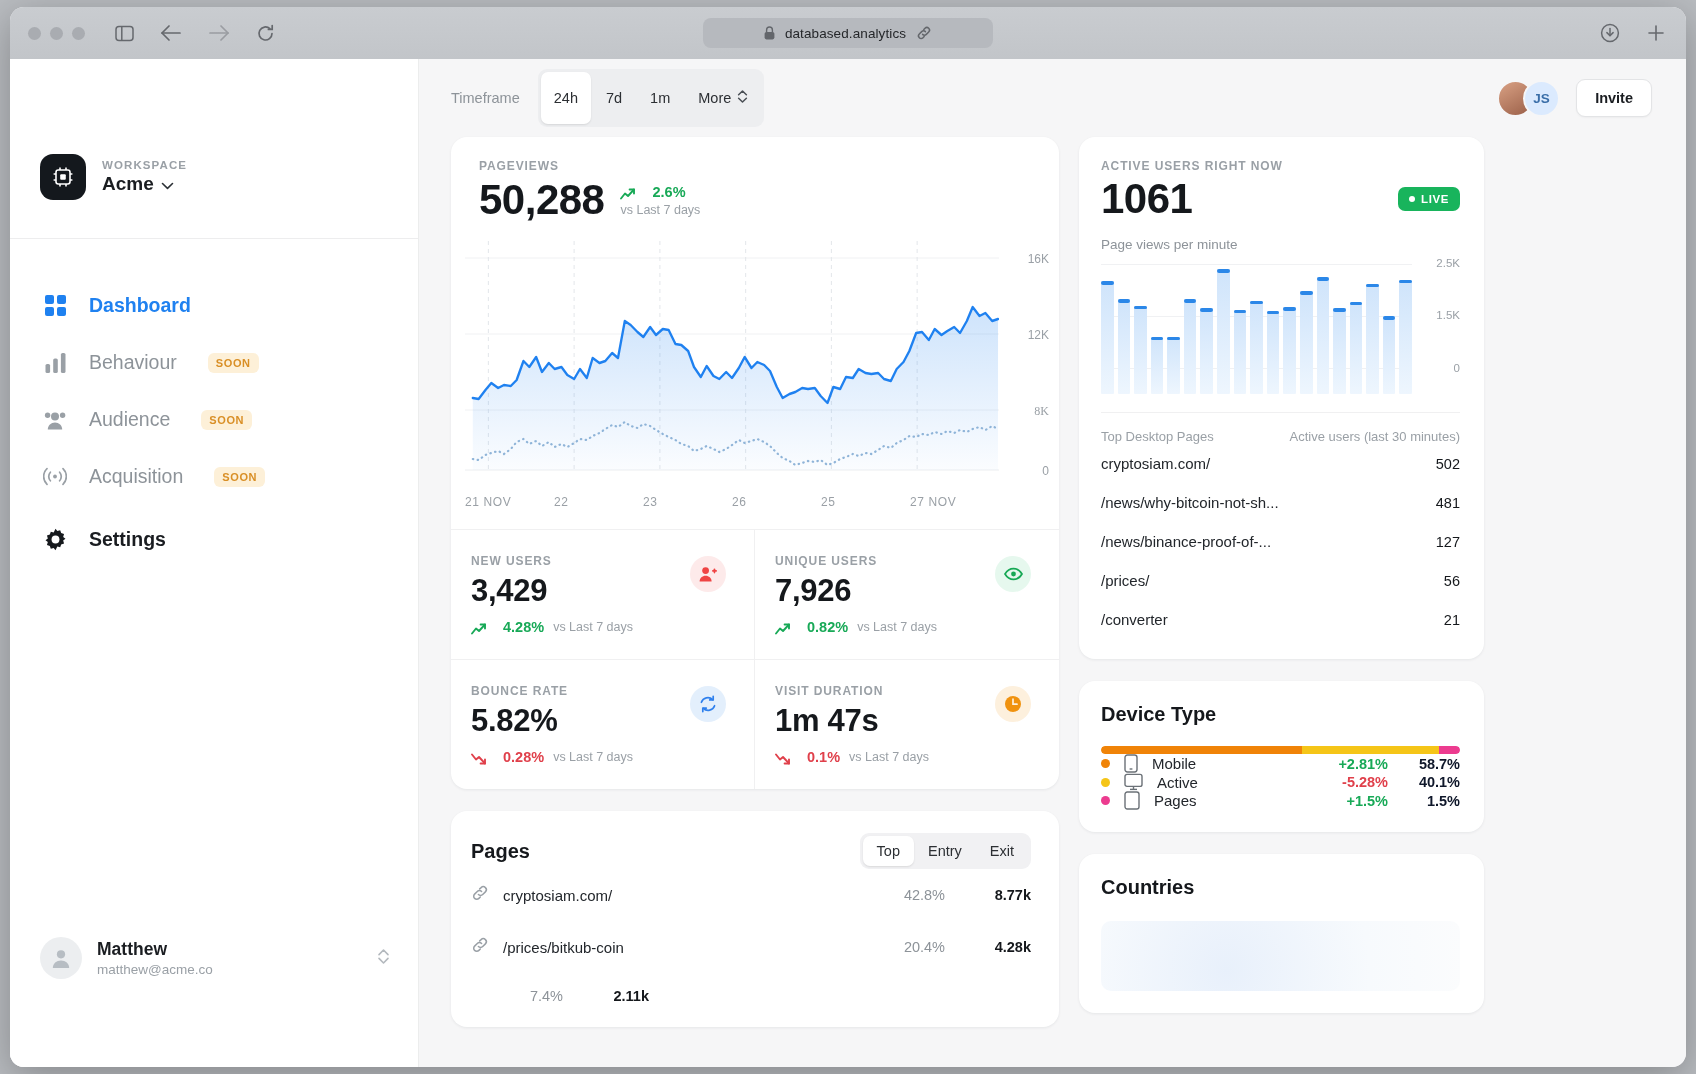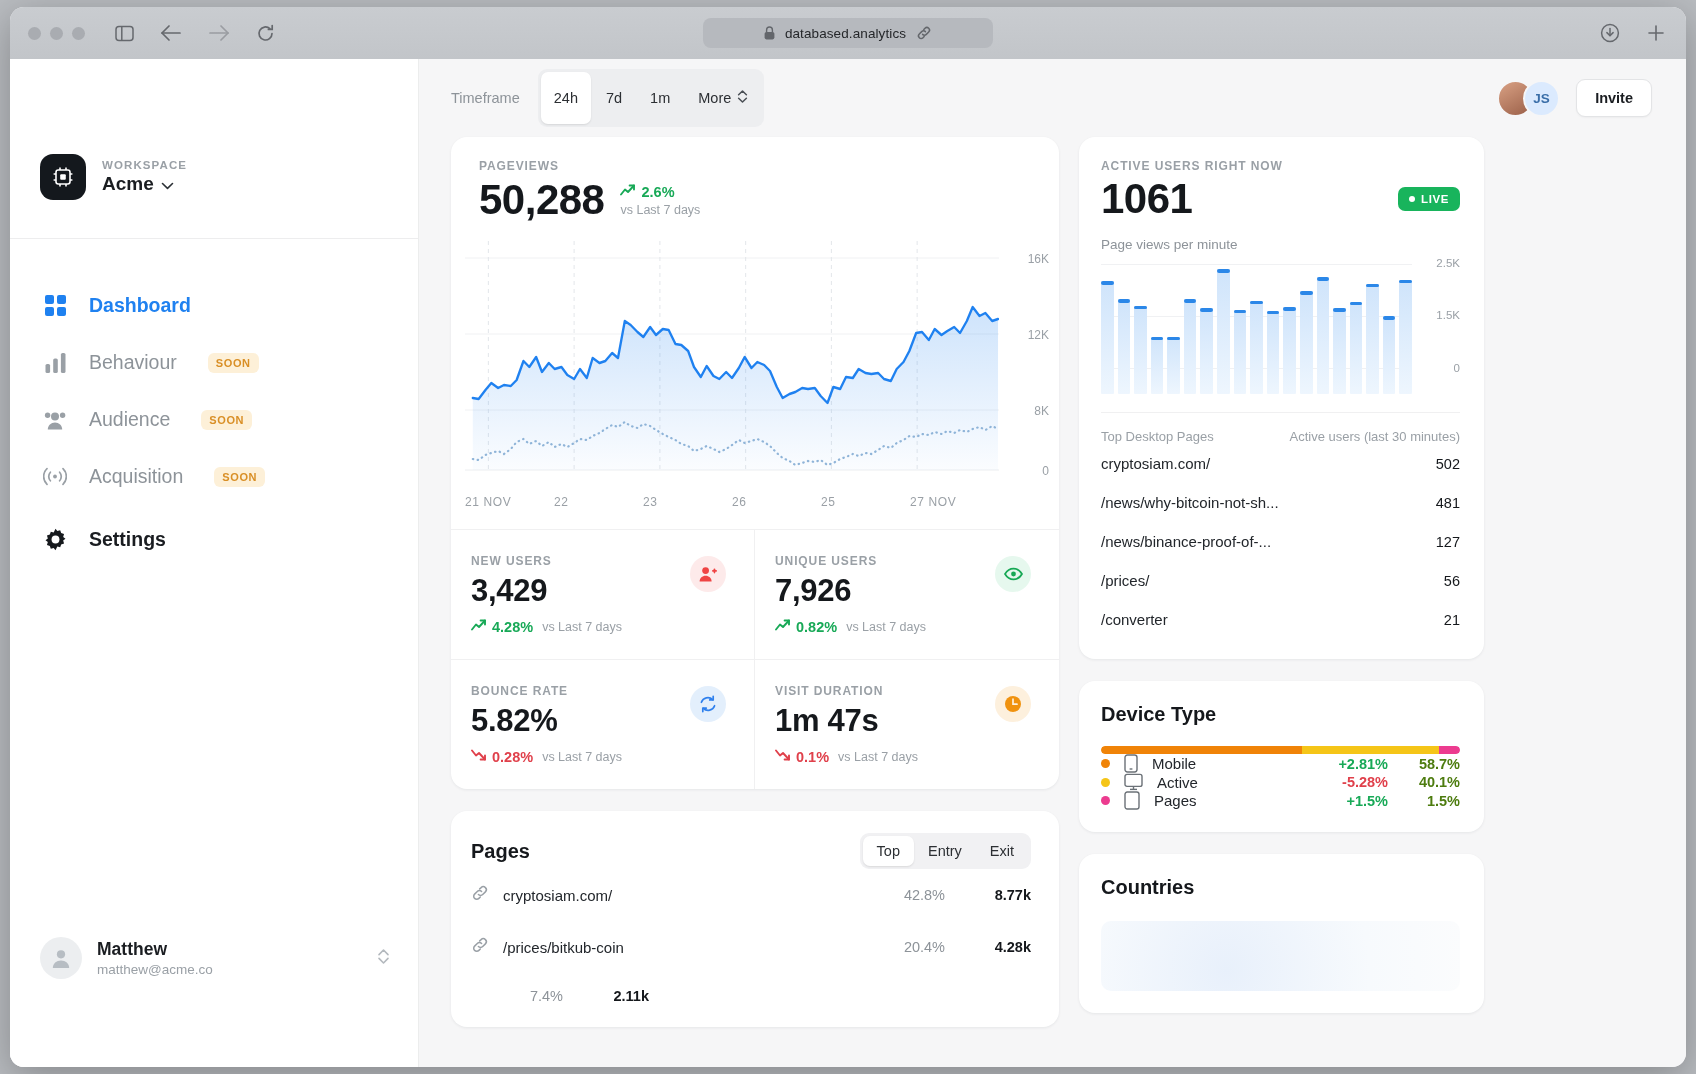--- a/index.html
+++ b/index.html
@@ -139,21 +139,21 @@
   #colR { width: 405px; flex: 0 0 405px; }
 
   .card { background: #fff; border-radius: 16px; box-shadow: 0 1px 3px rgba(16,24,40,.07); }
 
   
   #pv-card { padding: 22px 0 0 0; }
   #pv-head { padding: 0 28px; }
   .kicker { font-size: 12px; letter-spacing: .9px; color: #9aa0a6; font-weight: 600; }
   #pv-row { display: flex; align-items: flex-end; gap: 16px; margin-top: 6px; }
   #pv-num { font-size: 42px; font-weight: 600; color: #15181c; letter-spacing: -.5px; line-height: 1; }
-  .delta { display: flex; align-items: flex-start; gap: 6px; font-size: 14.5px; font-weight: 700; }
+  .delta { display: flex; align-items: flex-end; gap: 17px; font-size: 14.5px; font-weight: 700; }
   .delta.up { color: #18a957; }
   .delta.down { color: #e0404b; }
   .vslabel { font-size: 12.5px; color: #9aa0a6; margin-top: 3px; }
   #pv-delta-wrap { padding-bottom: 4px; }
 
   #chartwrap { position: relative; height: 248px; margin: 16px 0 0 0; padding: 0 60px 0 14px; }
   #chartwrap svg { display: block; width: 100%; height: 100%; }
   .ytick { position: absolute; right: 10px; font-size: 12px; color: #9aa0a6; }
   #xaxis { display: flex; padding: 10px 60px 20px 14px; }
   .xtick { font-size: 12px; letter-spacing: .6px; color: #9aa0a6; flex: 1; text-align: left; }
@@ -219,21 +219,21 @@
   #dev-card { margin-top: 22px; padding: 22px 24px 22px 22px; }
   .sectitle { font-size: 20px; font-weight: 600; color: #15181c; }
   #devbar { display: flex; height: 8px; border-radius: 5px; overflow: hidden; margin-top: 20px; gap: 0; }
   .devseg:first-child { border-radius: 5px 0 0 5px; }
   .devseg:last-child { border-radius: 0 5px 5px 0; }
   .devrow { display: flex; align-items: center; padding: 0 0; }
   .devdot { width: 9px; height: 9px; border-radius: 50%; flex: 0 0 9px; }
   .devico { margin-left: 14px; color: #6b7177; display: flex; }
   .devname { font-size: 15px; color: #22262b; margin-left: 14px; }
   .devdelta { margin-left: auto; font-size: 14.5px; font-weight: 600; }
-  .devpct { font-size: 14.5px; color: #4d7c0f; font-weight: 600; width: 72px; text-align: right; }
+  .devpct { font-size: 14.5px; color: #0f172a; font-weight: 600; width: 72px; text-align: right; }
 
   
   #ctr-card { margin-top: 22px; padding: 22px 24px 22px 22px; }
   #ctr-map { height: 70px; margin-top: 22px; border-radius: 10px; background: radial-gradient(circle at 35% 70%, #e8f0fb 0%, #f7fafd 60%, #fbfcfd 100%); }
 </style>
 </head>
 <body>
 
 <div id="browser">
 
@@ -491,21 +491,21 @@
                 <line x1="288" y1="4" x2="288" y2="233" stroke="#e3e6ea" stroke-width="1" stroke-dasharray="4 4"></line>
                 <line x1="376" y1="4" x2="376" y2="233" stroke="#e3e6ea" stroke-width="1" stroke-dasharray="4 4"></line>
                 <line x1="464" y1="4" x2="464" y2="233" stroke="#e3e6ea" stroke-width="1" stroke-dasharray="4 4"></line>
 
                 <path fill="url(#areaGrad)" stroke="none" d="M8,161 L14,162 L21,153 L27,146 L34,151 L40,148 L47,149 L53,143 L60,124 L66,130 L73,120 L79,135 L86,126 L92,132 L99,130 L105,138 L112,142 L118,132 L125,141 L131,121 L138,126 L144,124 L151,116 L157,121 L164,84 L170,88 L177,95 L183,100 L190,90 L196,98 L203,92 L209,93 L216,107 L222,108 L229,114 L235,130 L242,140 L248,129 L255,139 L261,142 L268,135 L274,141 L281,131 L287,120 L294,131 L300,125 L307,128 L313,134 L320,150 L326,161 L333,157 L339,155 L346,151 L352,152 L359,151 L365,159 L372,166 L378,150 L385,152 L391,140 L398,141 L404,132 L411,136 L417,137 L424,136 L430,142 L437,144 L443,132 L450,125 L456,114 L463,96 L469,95 L476,103 L482,92 L489,98 L495,94 L502,90 L508,96 L515,84 L521,70 L528,79 L534,76 L541,84 L547,82 L547,233 L8,233 Z"></path>
                 <path fill="none" stroke="#1f81f0" stroke-width="2.4" stroke-linejoin="round" stroke-linecap="round" d="M8,161 L14,162 L21,153 L27,146 L34,151 L40,148 L47,149 L53,143 L60,124 L66,130 L73,120 L79,135 L86,126 L92,132 L99,130 L105,138 L112,142 L118,132 L125,141 L131,121 L138,126 L144,124 L151,116 L157,121 L164,84 L170,88 L177,95 L183,100 L190,90 L196,98 L203,92 L209,93 L216,107 L222,108 L229,114 L235,130 L242,140 L248,129 L255,139 L261,142 L268,135 L274,141 L281,131 L287,120 L294,131 L300,125 L307,128 L313,134 L320,150 L326,161 L333,157 L339,155 L346,151 L352,152 L359,151 L365,159 L372,166 L378,150 L385,152 L391,140 L398,141 L404,132 L411,136 L417,137 L424,136 L430,142 L437,144 L443,132 L450,125 L456,114 L463,96 L469,95 L476,103 L482,92 L489,98 L495,94 L502,90 L508,96 L515,84 L521,70 L528,79 L534,76 L541,84 L547,82"></path>
                 <path fill="none" stroke="#8fb4d8" stroke-width="2.2" stroke-linecap="round" stroke-dasharray="0.5 4.5" d="M8,222 L14,223 L21,218 L27,216 L34,214 L40,217 L47,212 L53,205 L60,202 L66,207 L73,204 L79,209 L86,205 L92,210 L99,207 L105,210 L112,206 L118,202 L125,203 L131,199 L138,196 L144,192 L151,188 L157,190 L164,185 L170,189 L177,191 L183,187 L190,189 L196,193 L203,197 L209,200 L216,203 L222,207 L229,209 L235,214 L242,212 L248,209 L255,212 L261,215 L268,212 L274,208 L281,203 L287,206 L294,204 L300,202 L307,205 L313,209 L320,216 L326,221 L333,224 L339,228 L346,226 L352,224 L359,225 L365,223 L372,228 L378,226 L385,222 L391,220 L398,217 L404,219 L411,216 L417,217 L424,213 L430,209 L437,211 L443,206 L450,203 L456,199 L463,200 L469,197 L476,198 L482,195 L489,197 L495,194 L502,196 L508,193 L515,195 L521,192 L528,190 L534,193 L541,189 L547,192"></path>
               </svg>
               <span class="ytick" style="top:15px;">16K</span>
               <span class="ytick" style="top:91px;">12K</span>
-              <span class="ytick" style="top:167px;">8K</span>
+              <span class="ytick" style="top:167px;font-family:Liberation Serif, serif;">8K</span>
               <span class="ytick" style="top:227px;">0</span>
             </div>
 
             <div id="xaxis">
               <span class="xtick">21 NOV</span>
               <span class="xtick">22</span>
               <span class="xtick">23</span>
               <span class="xtick">26</span>
               <span class="xtick">25</span>
               <span class="xtick">27 NOV</span>

